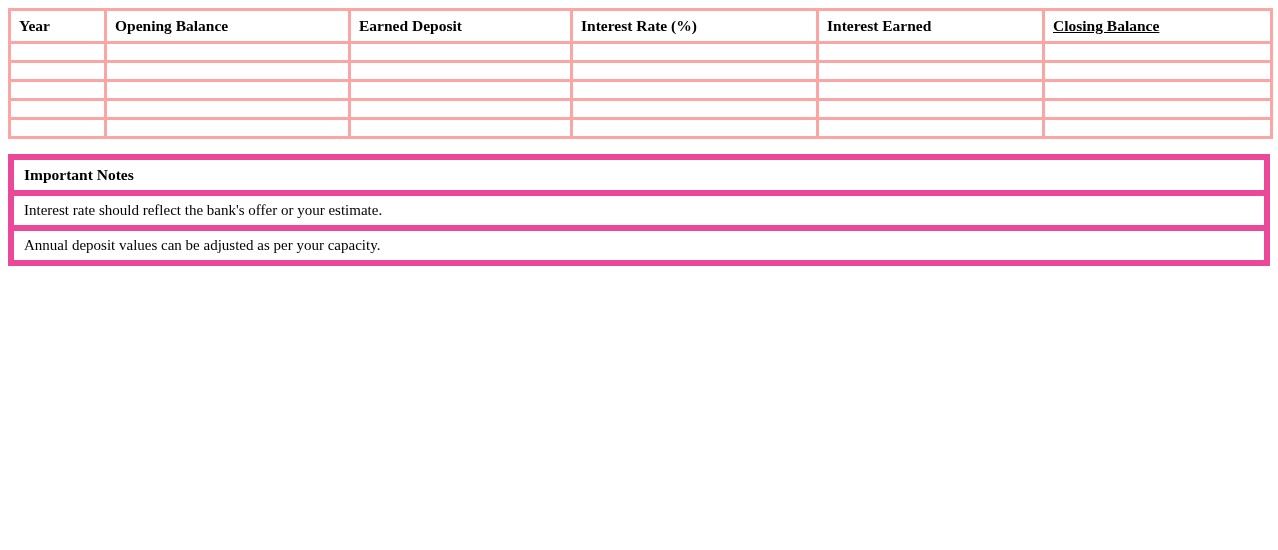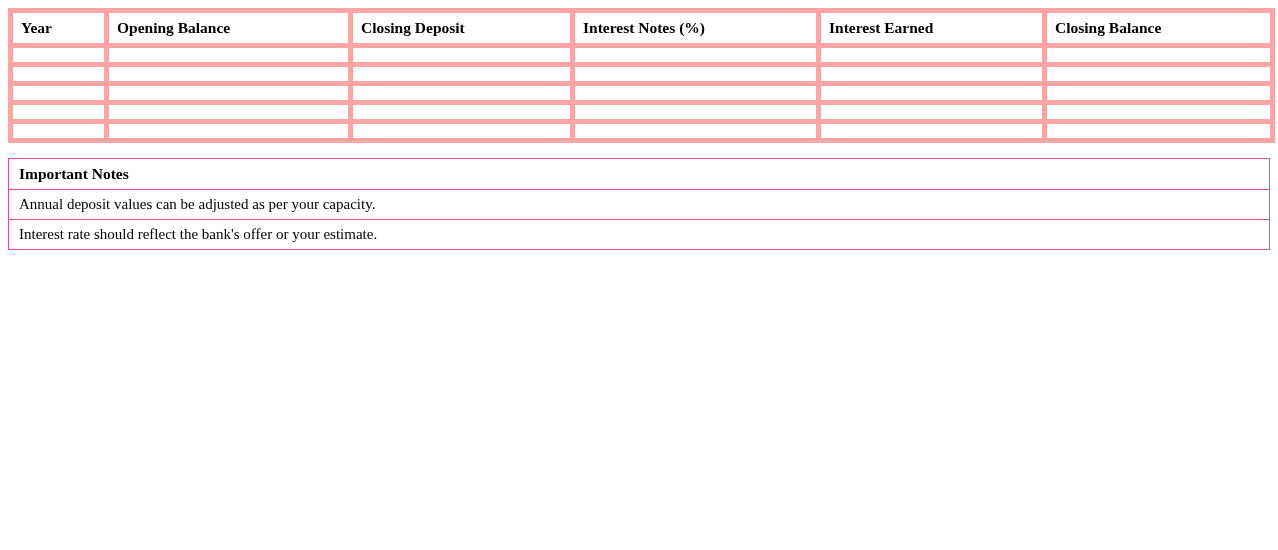--- a/index.html
+++ b/index.html
@@ -18,21 +18,21 @@
     padding: 8px;
     box-sizing: border-box;
   }
   table {
     border-collapse: collapse;
     width: 1262px;
     table-layout: fixed;
   }
   table.schedule-table th,
   table.schedule-table td {
-    border: 5px solid #fca5a5;
+    border: 3px solid #fca5a5;
     padding: 4px 8px;
     font-size: 15px;
     vertical-align: top;
     height: 18px;
     box-sizing: border-box;
   }
   table.schedule-table th {
     font-weight: bold;
     text-align: left;
     font-size: 15.5px;
@@ -40,34 +40,34 @@
     padding-bottom: 6px;
   }
   table.schedule-table td {
     height: 19px;
   }
   .col-year { width: 96px; }
   .col-opening { width: 244px; }
   .col-deposit { width: 222px; }
   .col-rate { width: 246px; }
   .col-earned { width: 226px; }
-  .col-closing { width: 228px; }
+  .col-closing { width: 228px; text-decoration: underline; }
 
   .spacer {
     height: 15px;
   }
 
   table.notes-table {
     border-collapse: collapse;
     width: 1262px;
     table-layout: fixed;
   }
   table.notes-table th,
   table.notes-table td {
-    border: 1px solid #ec4899;
+    border: 6px solid #ec4899;
     padding: 6px 10px;
     font-size: 15px;
     text-align: left;
     height: 22px;
     box-sizing: border-box;
   }
   table.notes-table th {
     font-weight: bold;
     font-size: 15.5px;
   }
@@ -75,22 +75,22 @@
 </head>
 <body>
 
 <div class="page">
 
   <table class="schedule-table">
     <thead>
       <tr>
         <th class="col-year">Year</th>
         <th class="col-opening">Opening Balance</th>
-        <th class="col-deposit">Closing Deposit</th>
-        <th class="col-rate">Interest Notes (%)</th>
+        <th class="col-deposit">Earned Deposit</th>
+        <th class="col-rate">Interest Rate (%)</th>
         <th class="col-earned">Interest Earned</th>
         <th class="col-closing">Closing Balance</th>
       </tr>
     </thead>
     <tbody>
       <tr>
         <td></td>
         <td></td>
         <td></td>
         <td></td>
@@ -135,21 +135,21 @@
   <div class="spacer"></div>
 
   <table class="notes-table">
     <thead>
       <tr>
         <th>Important Notes</th>
       </tr>
     </thead>
     <tbody>
       <tr>
-        <td>Annual deposit values can be adjusted as per your capacity.</td>
+        <td>Interest rate should reflect the bank's offer or your estimate.</td>
       </tr>
       <tr>
-        <td>Interest rate should reflect the bank's offer or your estimate.</td>
+        <td>Annual deposit values can be adjusted as per your capacity.</td>
       </tr>
     </tbody>
   </table>
 
 </div>
 
 </body></html>

